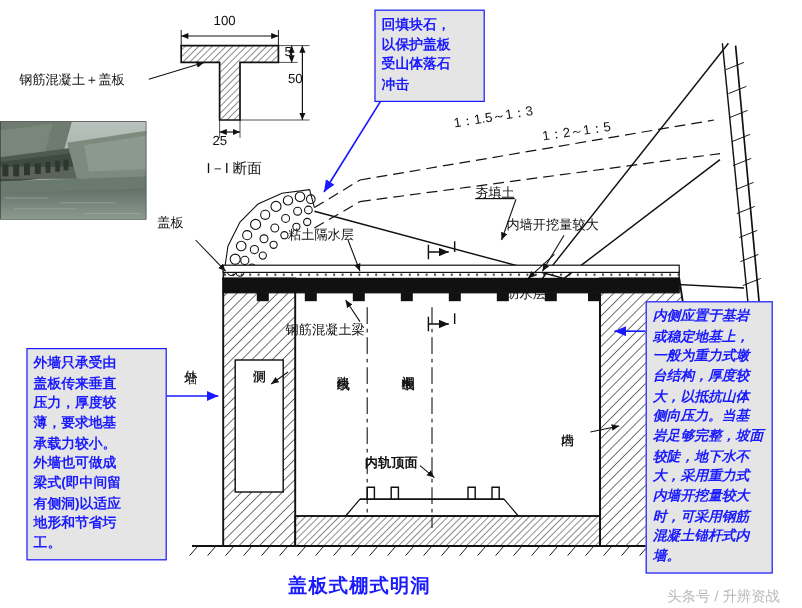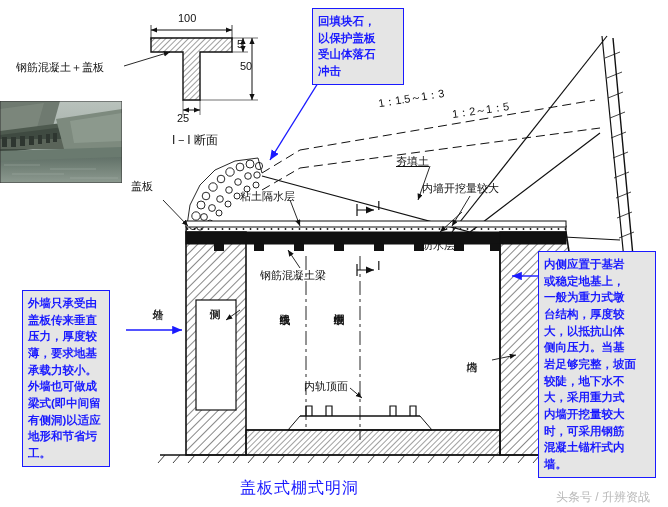--- a/index.html
+++ b/index.html
@@ -1,21 +1,21 @@
 <!DOCTYPE html>
 <html><head>
 <meta charset="utf-8">
 <style>
   html,body{margin:0;padding:0;}
   body{width:668px;height:507px;background:#ffffff;font-family:"Liberation Sans","DejaVu Sans",sans-serif;position:relative;overflow:hidden;}
   #stage{position:relative;width:668px;height:507px;}
   .abs{position:absolute;}
   .lbl{font-size:11px;color:#111;line-height:1.25;white-space:nowrap;}
   .bluebox{border:1.5px solid #1a1aff;color:#1a1aff;font-weight:bold;font-size:11.5px;line-height:1.45;padding:4px 5px;background:#e5e5e5;box-sizing:border-box;}
-  .title{color:#1a1aff;font-weight:normal;font-size:16px;letter-spacing:1px;}
+  .title{color:#1a1aff;font-weight:bold;font-size:16px;letter-spacing:1px;}
   .wm{color:#b9b9b9;font-size:12px;}
   .photo{background:#4c5a52;overflow:hidden;}
   svg{position:absolute;left:0;top:0;}
   .vert{writing-mode:vertical-rl;text-orientation:upright;font-size:11px;color:#111;line-height:1.1;}
 </style>
 </head>
 <body>
 
 <div id="stage">
 
@@ -286,54 +286,54 @@
   <div class="abs lbl" style="left:237px;top:38px;">5</div>
   <div class="abs lbl" style="left:240px;top:60px;">50</div>
   <div class="abs lbl" style="left:177px;top:112px;">25</div>
   <div class="abs lbl" style="left:172px;top:133px;font-size:12px;text-align:right;">I－I 断面</div>
 
   <div class="abs lbl" style="left:131px;top:180px;">盖板</div>
   <div class="abs lbl" style="left:240px;top:190px;">粘土隔水层</div>
   <div class="abs lbl" style="left:396px;top:155px;text-decoration:underline;">夯填土</div>
   <div class="abs lbl" style="left:422px;top:182px;">内墙开挖量较大</div>
   <div class="abs lbl" style="left:422px;top:203px;margin-top:36px;">防水层</div>
-  <div class="abs lbl" style="left:260px;top:269px;">钢筋混凝土梁</div>
+  <div class="abs lbl" style="left:238px;top:269px;">钢筋混凝土梁</div>
   <div class="abs lbl" style="left:378px;top:92px;transform:rotate(-9deg);">1：1.5～1：3</div>
   <div class="abs lbl" style="left:452px;top:104px;transform:rotate(-8deg);">1：2～1：5</div>
   <div class="abs lbl" style="left:377px;top:198px;font-size:13px;">I</div>
   <div class="abs lbl" style="left:377px;top:258px;font-size:13px;">I</div>
 
   <div class="abs vert" style="left:209px;top:300px;">侧洞</div>
   <div class="abs vert" style="left:152px;top:300px;">外墙</div>
   <div class="abs vert" style="left:466px;top:352px;">内墙</div>
   <div class="abs vert" style="left:279px;top:305px;">线路中线</div>
   <div class="abs vert" style="left:333px;top:305px;">棚洞中线</div>
-  <div class="abs lbl" style="left:304px;top:380px;">内轨顶面</div>
+  <div class="abs lbl" style="left:304px;top:380px;font-weight:bold;">内轨顶面</div>
 
   <div class="abs bluebox" style="left:312px;top:8px;width:92px;">
     <span style="white-space:pre-line;">回填块石，
 以保护盖板
 受山体落石
 冲击</span>
   </div>
 
-  <div class="abs bluebox" style="left:22px;top:290px;width:88px;">
+  <div class="abs bluebox" style="left:22px;top:290px;width:117px;">
     <span style="white-space:pre-line;">外墙只承受由
 盖板传来垂直
 压力，厚度较
 薄，要求地基
 承载力较小。
 外墙也可做成
 梁式(即中间留
 有侧洞)以适应
 地形和节省圬
 工。</span>
   </div>
 
-  <div class="abs bluebox" style="left:538px;top:251px;width:118px;">
+  <div class="abs bluebox" style="left:538px;top:251px;width:106px;font-style:italic;">
     <span style="white-space:pre-line;">内侧应置于基岩
 或稳定地基上，
 一般为重力式墩
 台结构，厚度较
 大，以抵抗山体
 侧向压力。当基
 岩足够完整，坡面
 较陡，地下水不
 大，采用重力式
 内墙开挖量较大

